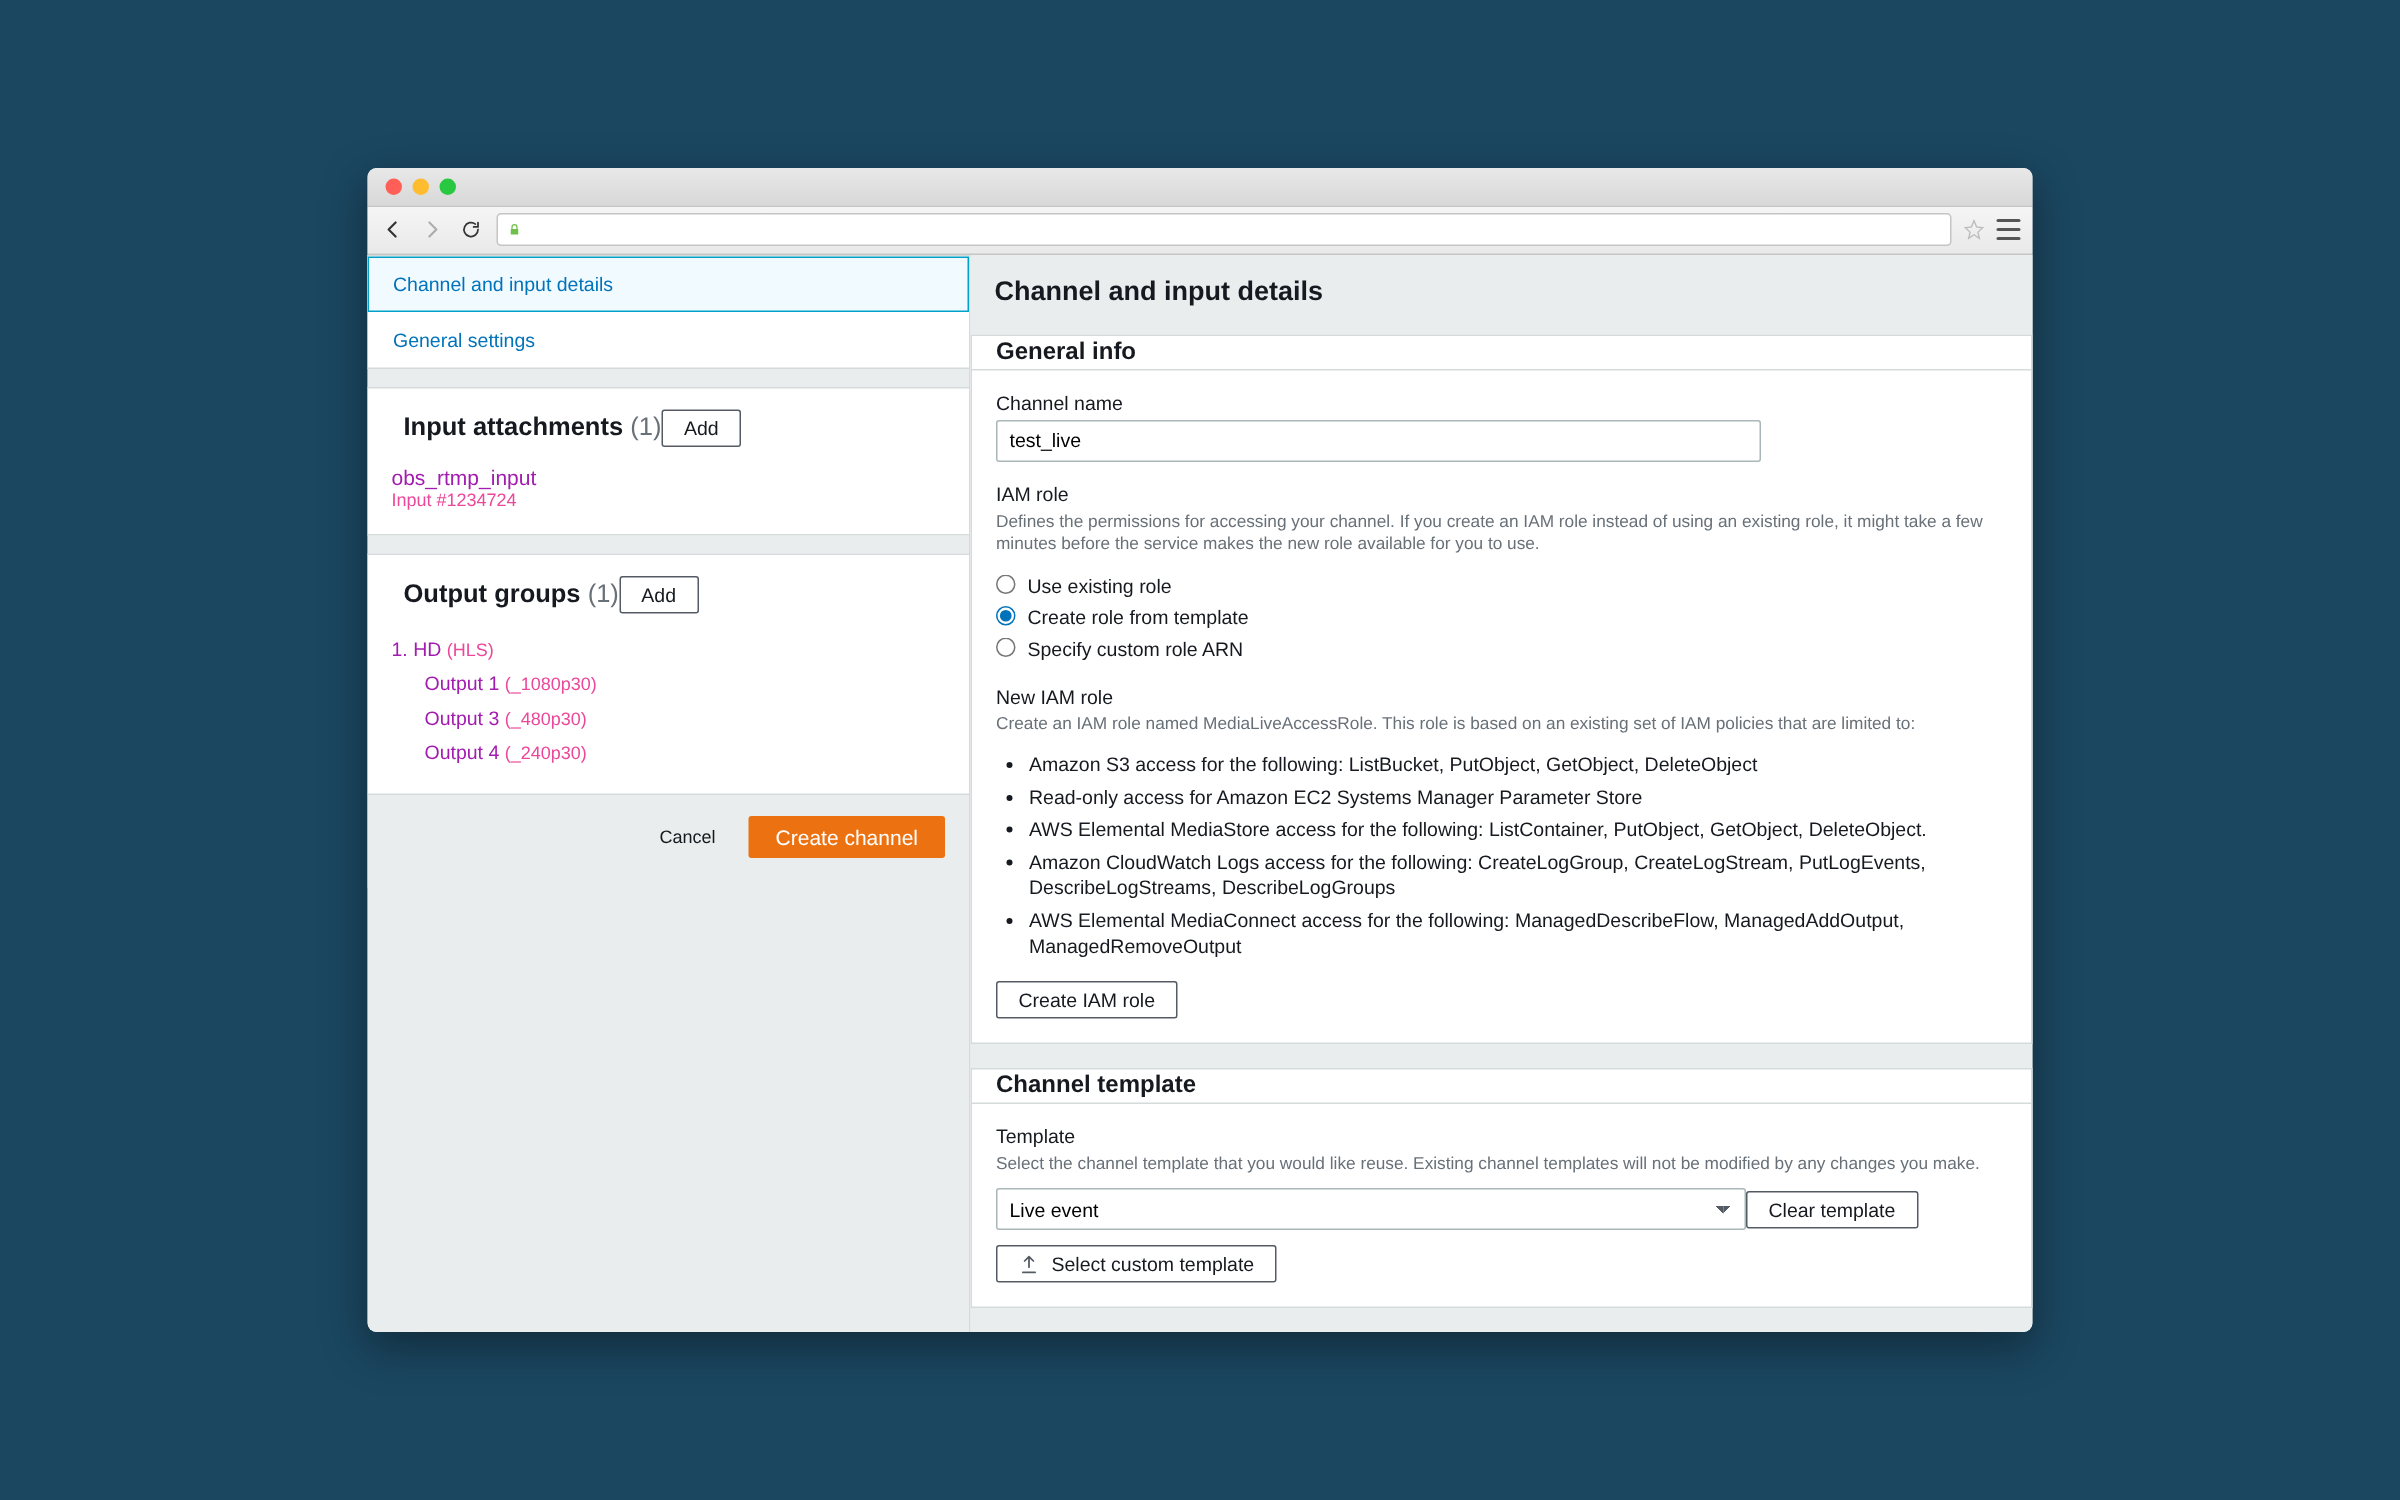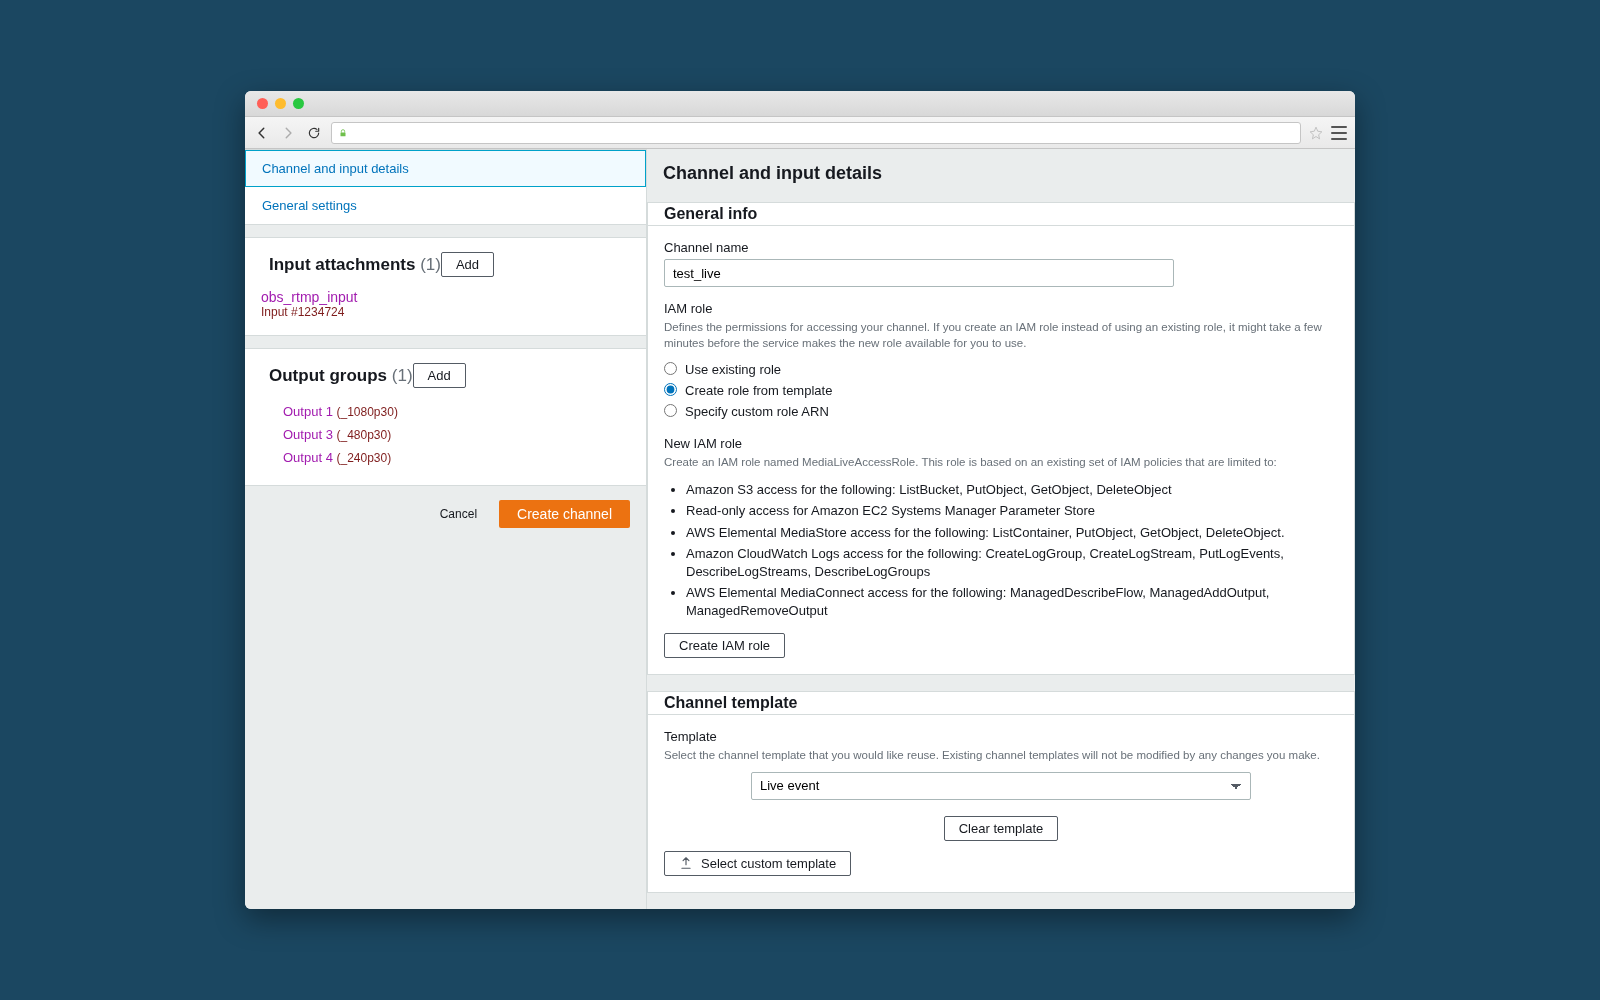--- a/index.html
+++ b/index.html
@@ -99,21 +99,21 @@
   padding:14px 24px 10px;
 }
 .sb-block-title { font-weight:700; font-size:17px; }
 .sb-block-title .count { color:#687078; font-weight:400; }
 .btn-outline {
   border:1px solid #545b64; background:#fff; color:#16191f;
   padding:4px 14px; border-radius:2px; font-size:13px; cursor:pointer;
 }
 .sb-block-body { padding:2px 16px 16px; }
 .link { color:#a21caf; cursor:pointer; }
-.muted { color:#7f1d1d; font-size:12px; }
+.muted { color:#ec4899; font-size:12px; }
 .output-group-title { font-size:13px; padding:4px 0; }
 .output-row { padding:4px 0 4px 22px; font-size:13px; }
 .action-row {
   display:flex; gap:10px; justify-content:flex-end;
   padding:14px 16px 20px; background:#eaeded;
 }
 .btn-cancel { border:none; background:none; color:#16191f; font-size:12px; padding:6px 12px; cursor:pointer; }
 .btn-primary { background:#ec7211; color:#fff; border:none; padding:6px 18px; font-size:14px; cursor:pointer; border-radius:2px; }
 .main {
   flex:1;
@@ -137,21 +137,21 @@
 input[type=text], .select {
   width:100%; max-width:510px; border:1px solid #aab7b8; border-radius:2px;
   padding:4px 8px; font-size:13px; height:28px;
 }
 .field-group { margin-bottom:14px; }
 .radio-row { display:flex; align-items:flex-start; gap:8px; font-size:13px; padding:3px 0; }
 .radio-row input[type=radio] { accent-color:#0073bb; }
 ul.policies { padding-left:22px; margin:6px 0 12px; }
 ul.policies li { font-size:13px; padding:2px 0; line-height:1.35; }
 .right-actions { display:flex; margin-top:8px; }
-.select-wrap { display:flex; gap:16px; align-items:center; margin-bottom:10px;flex-direction:column; }
+.select-wrap { display:flex; align-items:center; margin-bottom:10px; }
 .select {
   max-width:500px; background:#fff; appearance:none; padding-right:26px;
   background-image: linear-gradient(45deg, transparent 50%, #545b64 50%), linear-gradient(135deg, #545b64 50%, transparent 50%);
   background-position: calc(100% - 14px) 11px, calc(100% - 9px) 11px;
   background-size: 5px 5px, 5px 5px;
   background-repeat:no-repeat;
 }
 .btn-icon { display:flex; align-items:center; gap:8px; }
 .upload-icon { width:14px; height:14px; }
 </style>
@@ -221,20 +221,24 @@
 
       <div class="sb-block">
         <div class="sb-block-head">
           <div class="sb-block-title">
             <span>Output groups</span>
             <span class="count">(1)</span>
           </div>
           <button class="btn-outline">Add</button>
         </div>
         <div class="sb-block-body">
+          <div class="output-group-title">
+            <span class="link"><span>1.</span> <span>HD</span></span>
+            <span class="muted">(HLS)</span>
+          </div>
           <div class="output-row">
             <span class="link">Output 1</span>
             <span class="muted">(_1080p30)</span>
           </div>
           <div class="output-row">
             <span class="link">Output 3</span>
             <span class="muted">(_480p30)</span>
           </div>
           <div class="output-row">
             <span class="link">Output 4</span>

